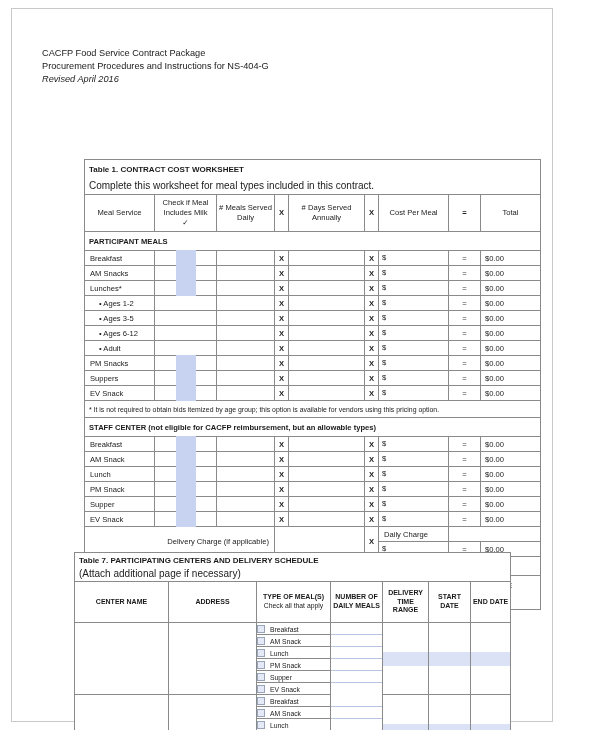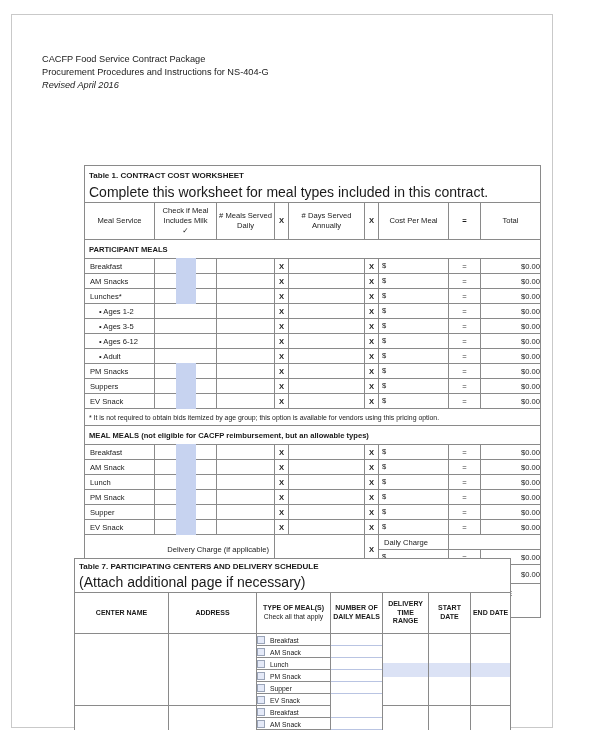--- a/index.html
+++ b/index.html
@@ -1,39 +1,39 @@
 <!DOCTYPE html>
 <html><head>
 <meta charset="utf-8">
 <style>
   html,body{margin:0;padding:0;background:#ffffff;}
   body{width:600px;height:730px;font-family:"Liberation Sans",sans-serif;color:#1a1a1a;position:relative;overflow:hidden;}
-  .page{position:absolute;left:11px;top:14px;width:542px;height:714px;border:1px solid #c9c9c9;box-sizing:border-box;background:#fff;padding-left:12px;}
+  .page{position:absolute;left:11px;top:8px;width:542px;height:714px;border:1px solid #c9c9c9;box-sizing:border-box;background:#fff;padding-left:12px;}
   .hdr{position:absolute;left:30px;top:38px;line-height:1.42;font-size:9.2px;}
   .hdr div{white-space:nowrap;}
   .hdr .it{font-style:italic;}
 
   table{border-collapse:collapse;table-layout:fixed;margin-top:37px;}
   .t1{position:absolute;left:72px;top:113px;width:456px;font-size:7.6px;}
   .t2{position:absolute;left:62px;top:506px;width:436px;font-size:7.2px;}
   .t1 td,.t2 td{border:1px solid #8a8a8a;padding:0;vertical-align:middle;background:#fff;}
   .t1 td{height:14px;}
 
   .ttl{font-weight:bold;font-size:8px;padding:2px 4px 1px 4px !important;}
-  .sub{font-size:14px;padding:1px 4px 2px 4px !important;}
+  .sub{font-size:10px;padding:1px 4px 2px 4px !important;}
   .noB{border-bottom:none !important;}
   .noT{border-top:none !important;}
 
   .hd{text-align:center;font-size:7.6px;line-height:1.3;padding:3px 2px !important;height:30px !important;}
   .secthead{font-weight:bold;background:#fff;padding:2px 4px !important;font-size:7.6px;}
   .lbl{padding-left:5px !important;white-space:nowrap;}
   .lbl.ind{padding-left:14px !important;}
   .ctr{text-align:center;font-weight:bold;}
   .eq{text-align:center;color:#333;}
-  .tot{padding-left:4px !important;text-align:right;}
+  .tot{padding-left:4px !important;}
   .fill{background:#dbe2f5;}
   .dol{padding-left:3px !important;position:relative;}
   .dol span.d{position:absolute;left:3px;top:2px;font-size:7.6px;}
   .milk{position:relative;}
   .milk i{position:absolute;left:50%;margin-left:-10px;top:-1px;bottom:-1px;width:20px;background:#c7d3f0;display:block;}
   .foot{font-size:6.9px;padding:1px 4px !important;font-style:normal;}
   .note{font-size:7.6px;padding:4px 5px 6px 5px !important;line-height:1.5;text-align:left;}
   .gray{background:#d9d9d9;}
   .dcLbl{text-align:right;padding-right:5px !important;}
 
@@ -236,21 +236,21 @@
           </td>
           <td class="eq">=</td>
           <td class="tot">$0.00</td>
         </tr>
       </tbody>
       <tbody>
         <tr>
           <td class="foot" colspan="9">* It is not required to obtain bids itemized by age group; this option is available for vendors using this pricing option.</td>
         </tr>
       <tr>
-          <td class="secthead" colspan="9"><b>MEAL MEALS</b><span> (not eligible for CACFP reimbursement, but an allowable types)</span></td>
+          <td class="secthead" colspan="9"><b>STAFF CENTER</b><span> (not eligible for CACFP reimbursement, but an allowable types)</span></td>
         </tr>
       </tbody>
       <tbody id="s-rows">
         <tr>
           <td class="lbl">Breakfast</td>
           <td class="milk">
             <i></i>
           </td>
           <td class="fill"></td>
           <td class="ctr">X</td>

